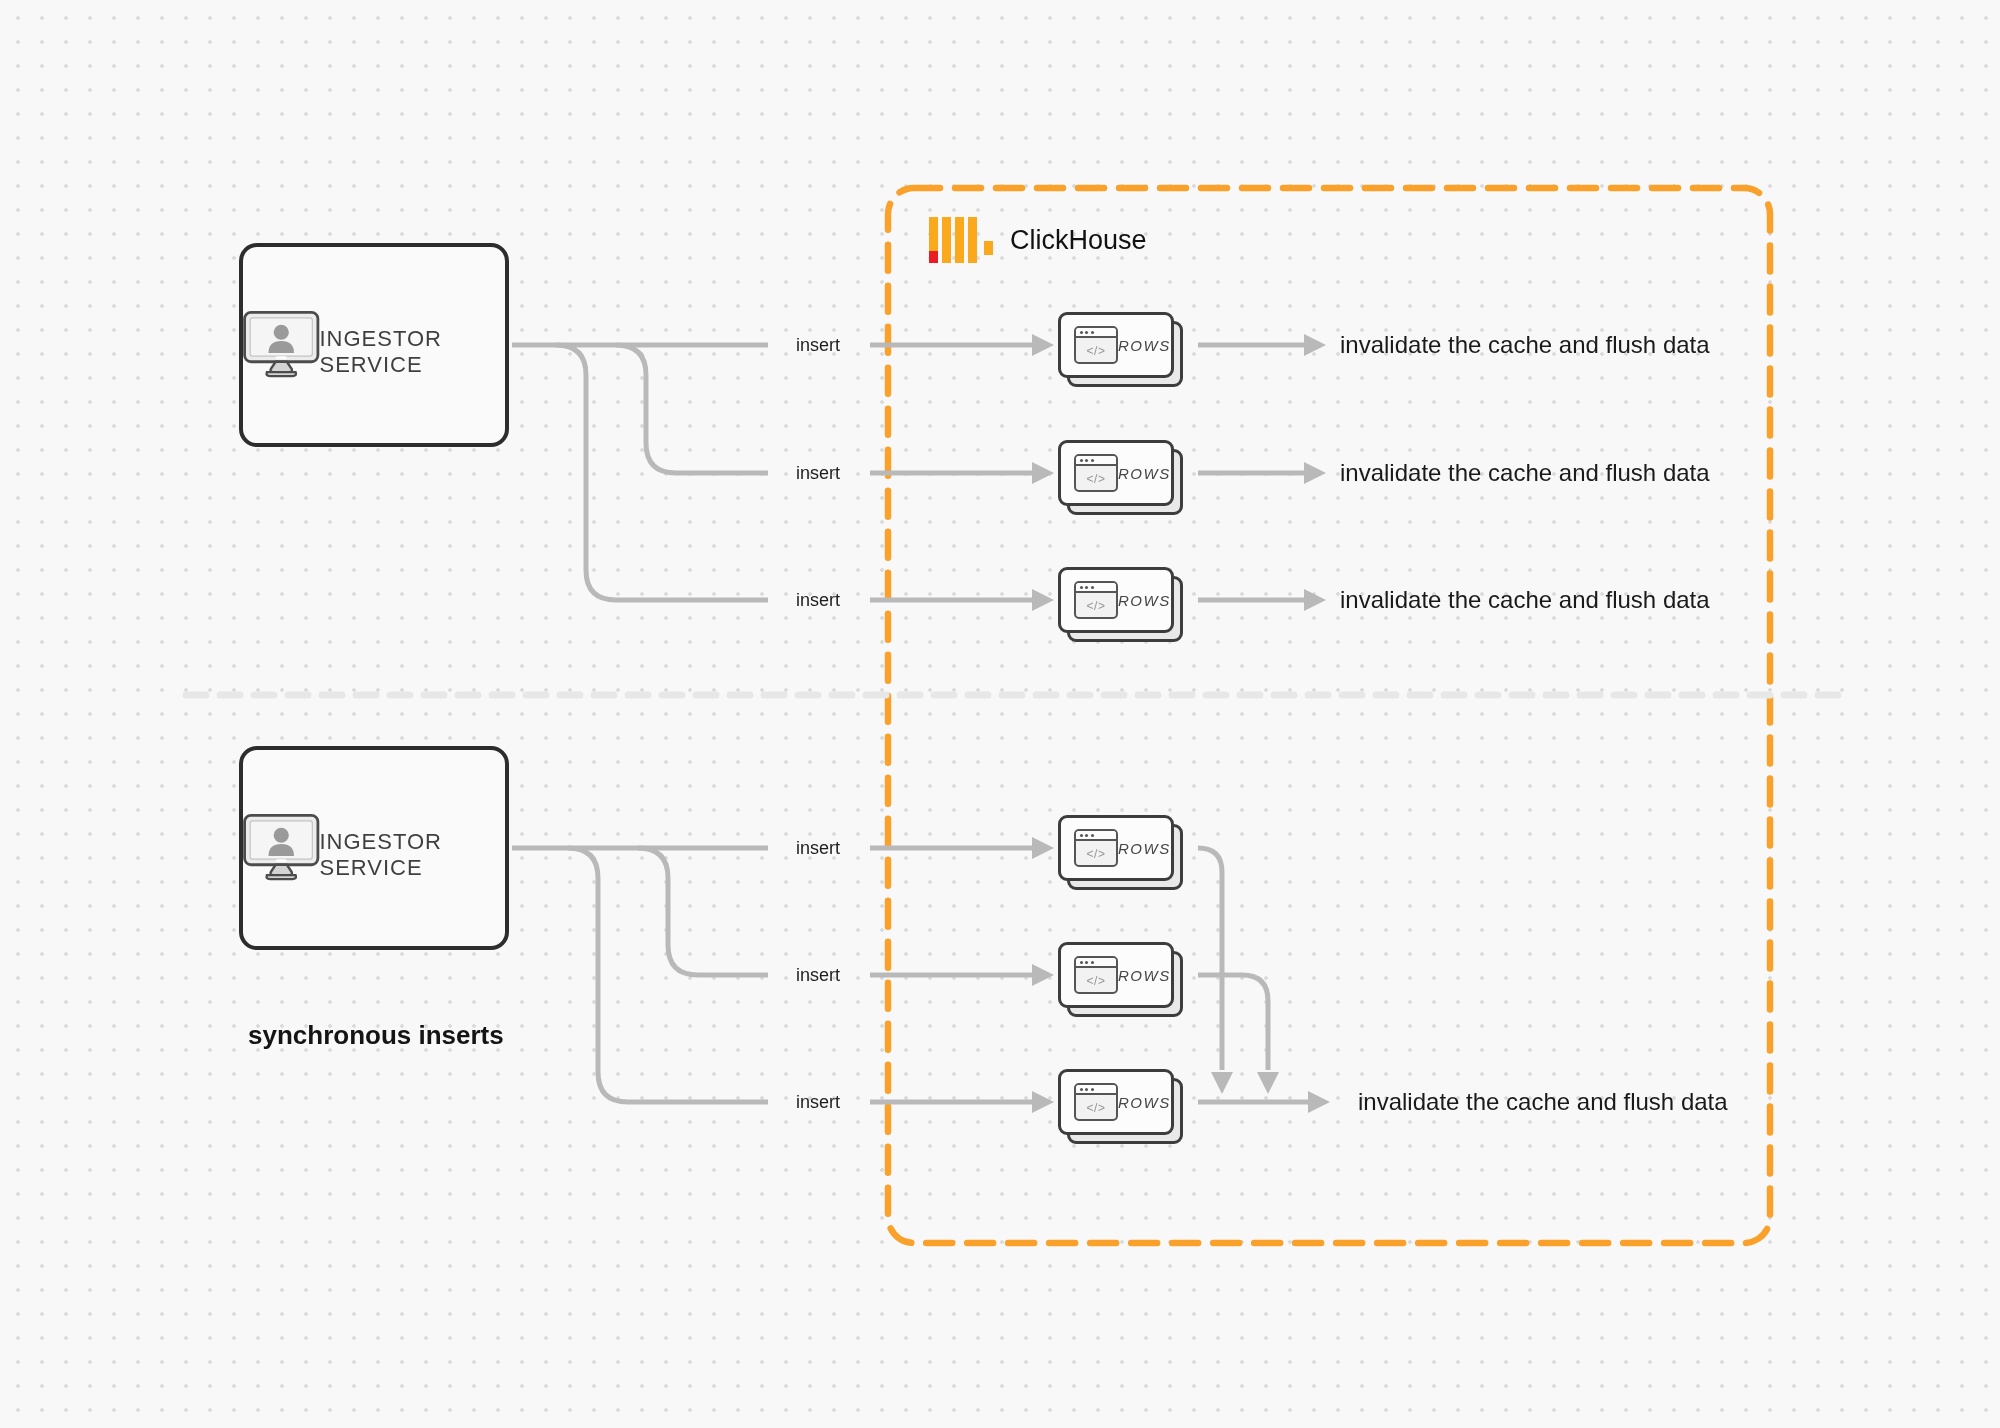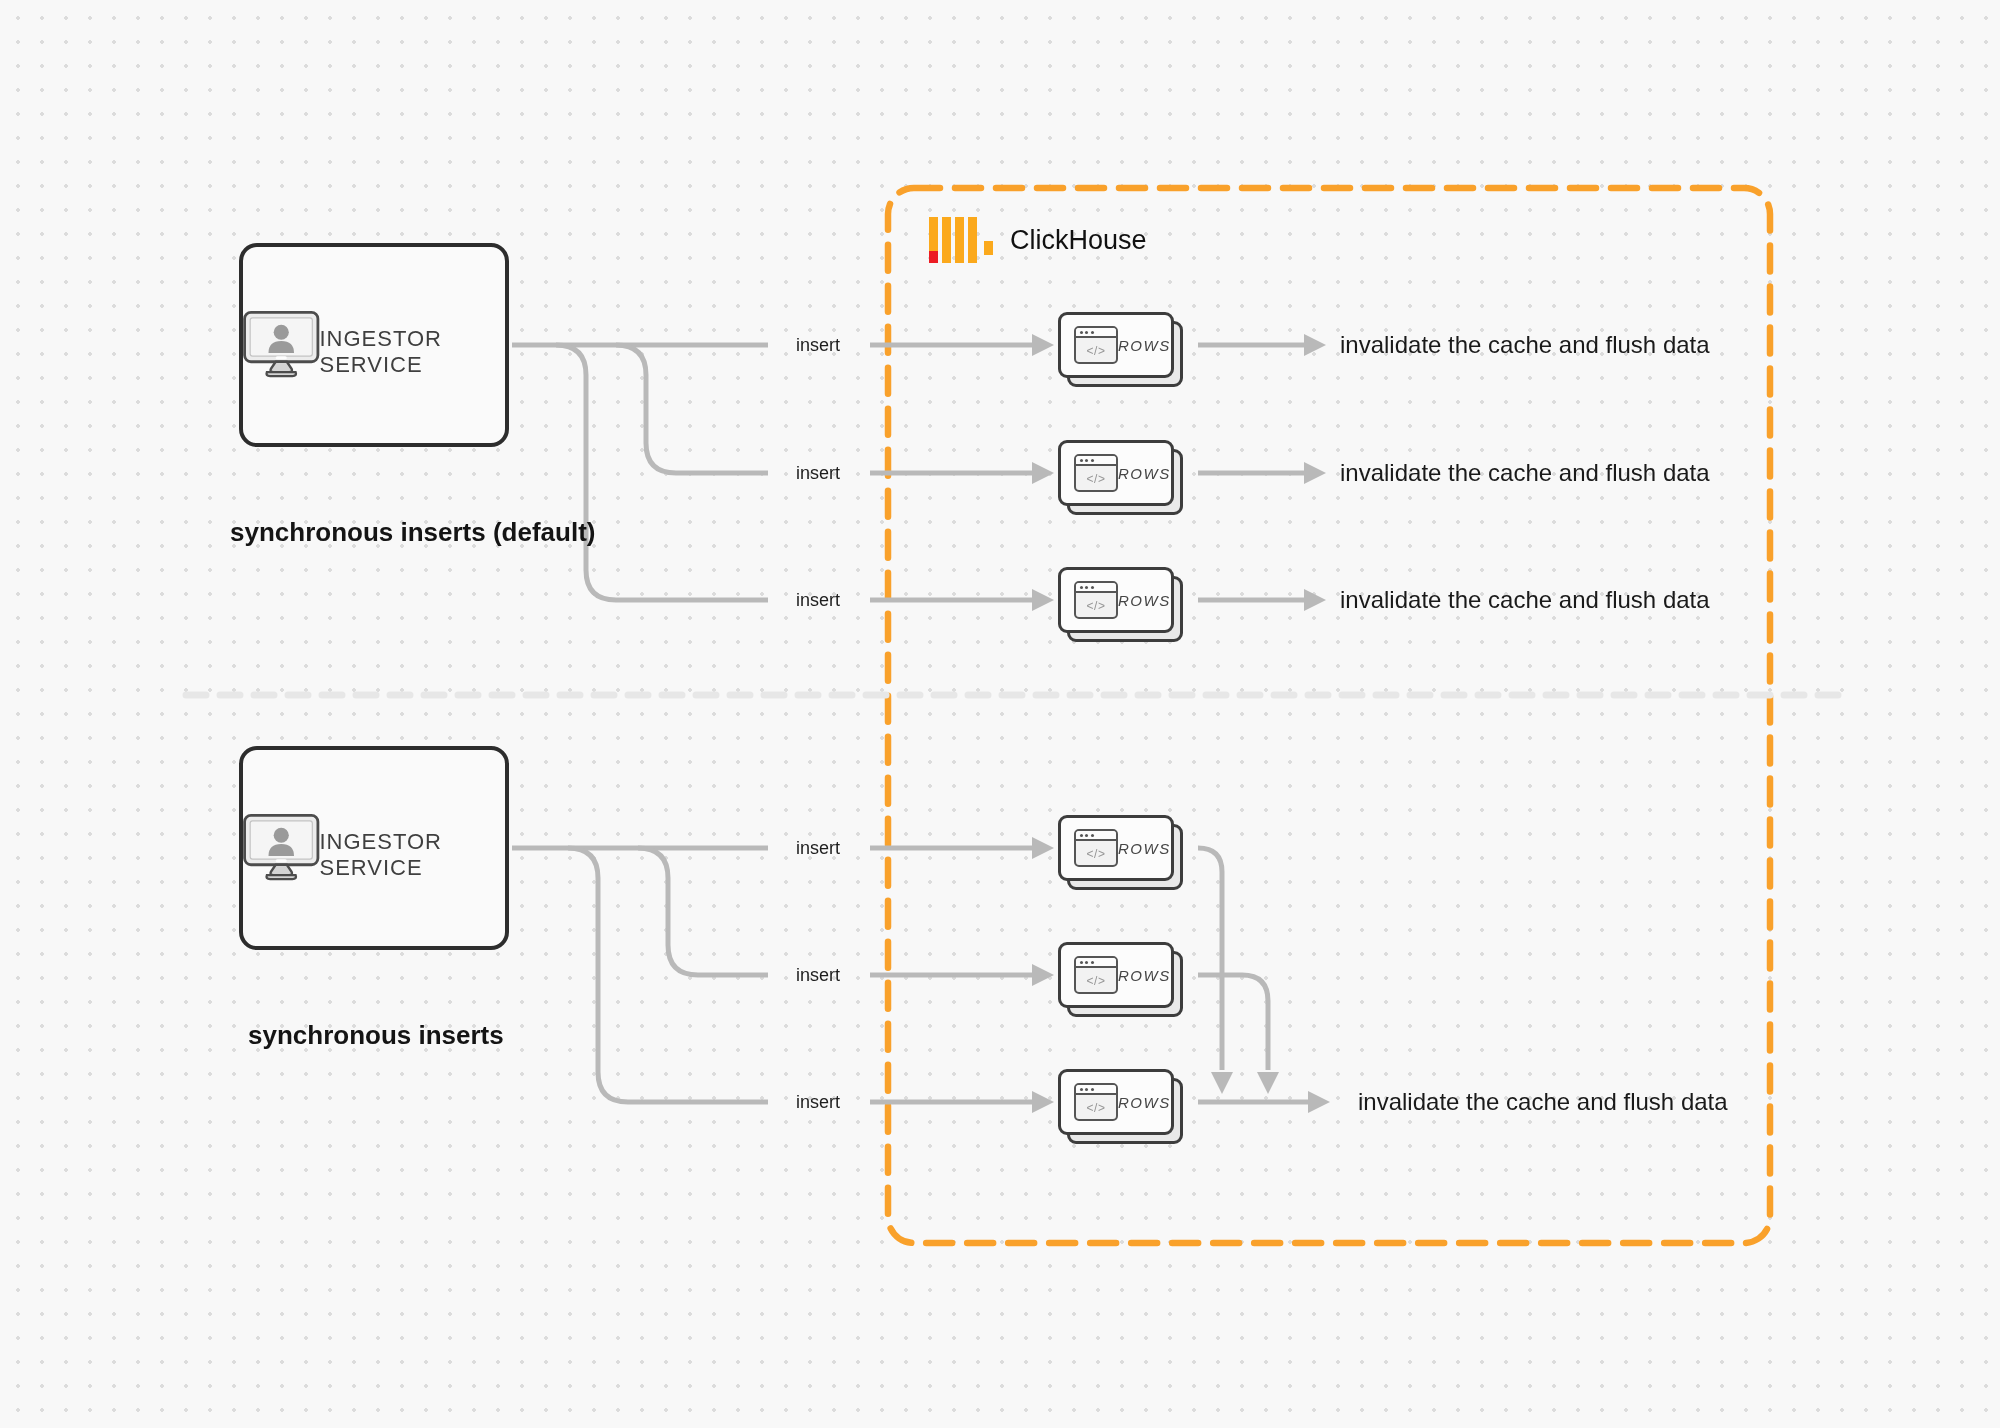--- a/index.html
+++ b/index.html
@@ -106,21 +106,20 @@
       <rect x="2" y="2" width="92" height="62" rx="8" fill="#ececec" stroke="#4c4c4c" stroke-width="3.5"></rect>
       <rect x="9" y="9" width="78" height="48" rx="3" fill="#f5f5f5" stroke="#c4c4c4" stroke-width="1.5"></rect>
       <circle cx="48" cy="27" r="9.5" fill="#9a9a9a"></circle>
       <path d="M32 53 Q32 38 48 38 Q64 38 64 53 Z" fill="#9a9a9a"></path>
       <rect x="41" y="57" width="14" height="4" rx="2" fill="#fdfdfd"></rect>
       <path d="M41 64 L55 64 L61 73 Q63 77 58 77 L38 77 Q33 77 35 73 Z" fill="#d4d4d4" stroke="#4c4c4c" stroke-width="3"></path>
       <path d="M30 77 Q28 82 34 82 L62 82 Q68 82 66 77 Z" fill="#d4d4d4" stroke="#4c4c4c" stroke-width="3"></path>
     </svg>
     <div class="svc-label">INGESTOR SERVICE</div>
   </div>
-  <div class="section-label" style="left:230px; top:516px;">synchronous inserts (default)</div>
 
   <div class="ingestor" style="left:239px; top:746px;">
     <svg width="96" height="86" viewBox="0 0 96 86">
       <rect x="2" y="2" width="92" height="62" rx="8" fill="#ececec" stroke="#4c4c4c" stroke-width="3.5"></rect>
       <rect x="9" y="9" width="78" height="48" rx="3" fill="#f5f5f5" stroke="#c4c4c4" stroke-width="1.5"></rect>
       <circle cx="48" cy="27" r="9.5" fill="#9a9a9a"></circle>
       <path d="M32 53 Q32 38 48 38 Q64 38 64 53 Z" fill="#9a9a9a"></path>
       <rect x="41" y="57" width="14" height="4" rx="2" fill="#fdfdfd"></rect>
       <path d="M41 64 L55 64 L61 73 Q63 77 58 77 L38 77 Q33 77 35 73 Z" fill="#d4d4d4" stroke="#4c4c4c" stroke-width="3"></path>
       <path d="M30 77 Q28 82 34 82 L62 82 Q68 82 66 77 Z" fill="#d4d4d4" stroke="#4c4c4c" stroke-width="3"></path>

